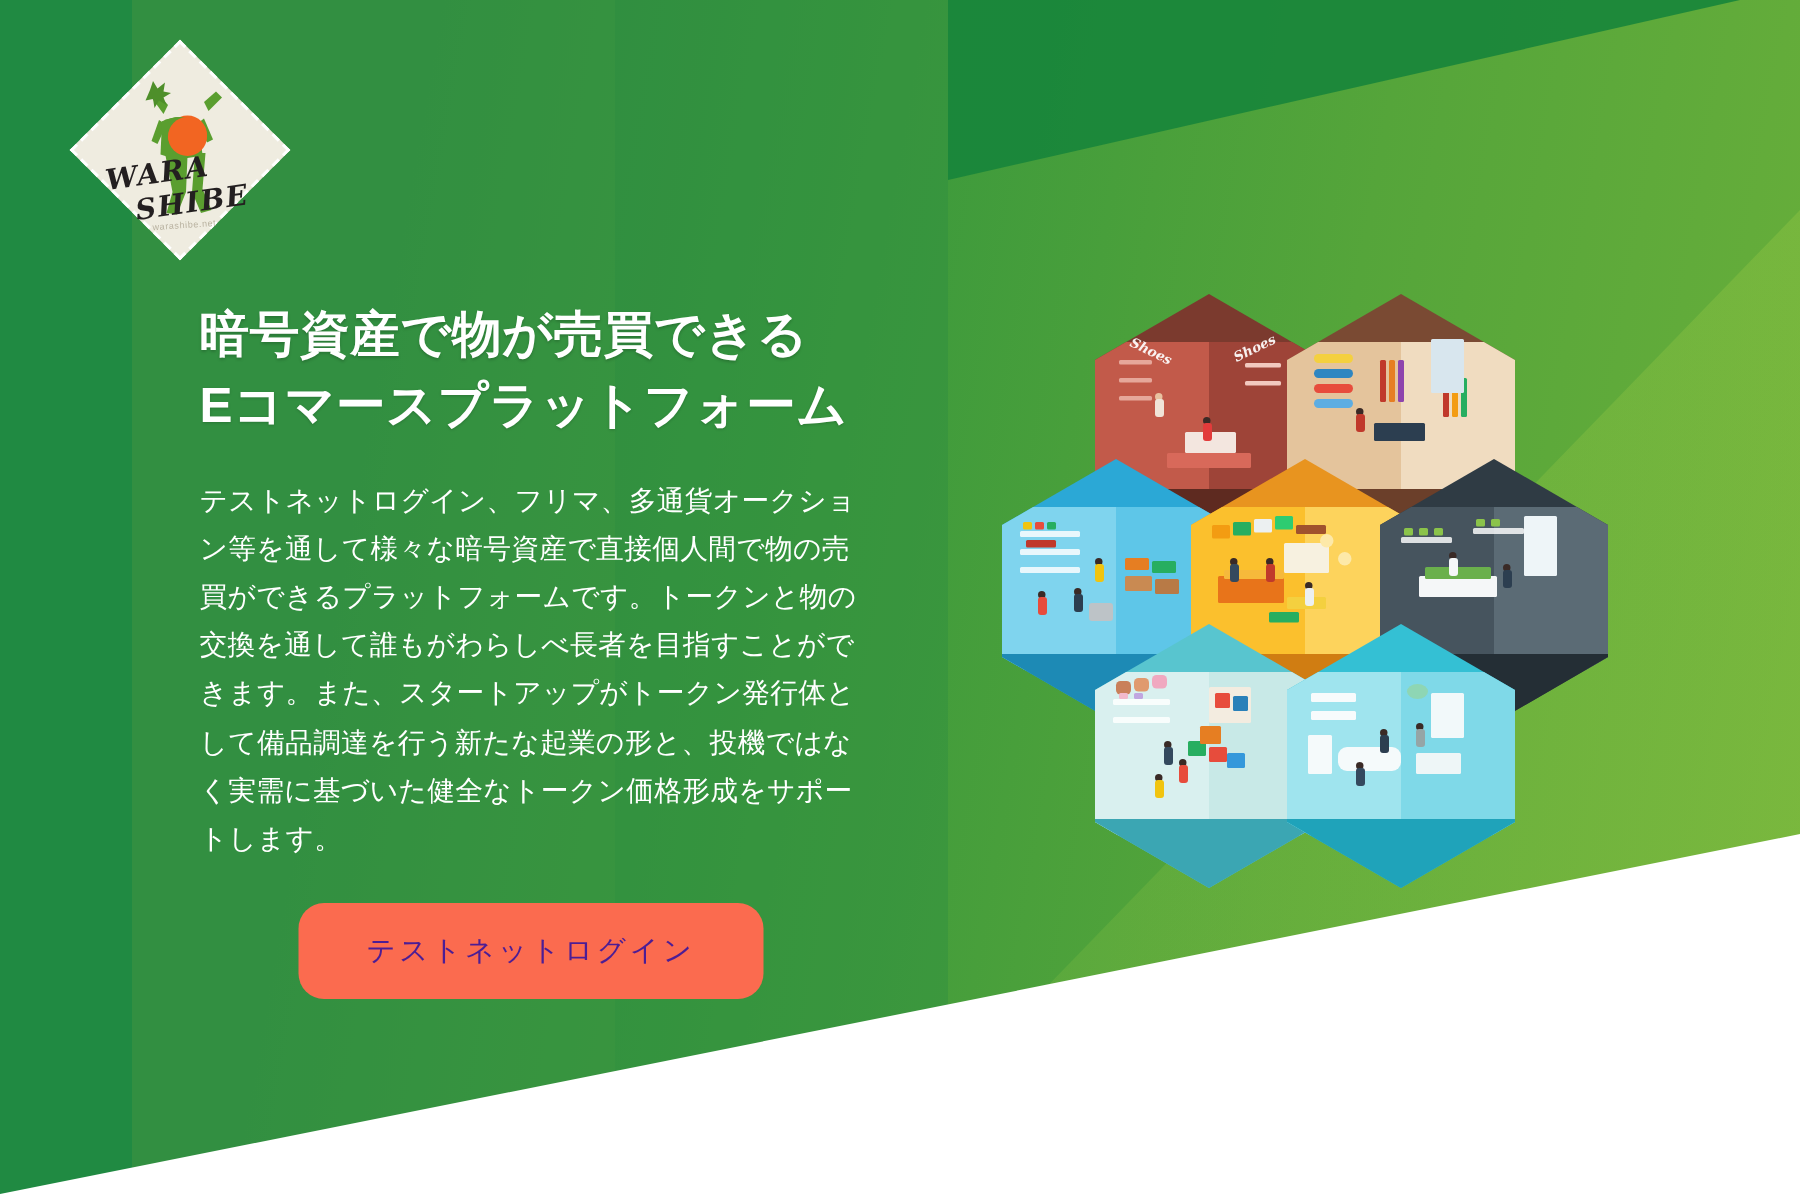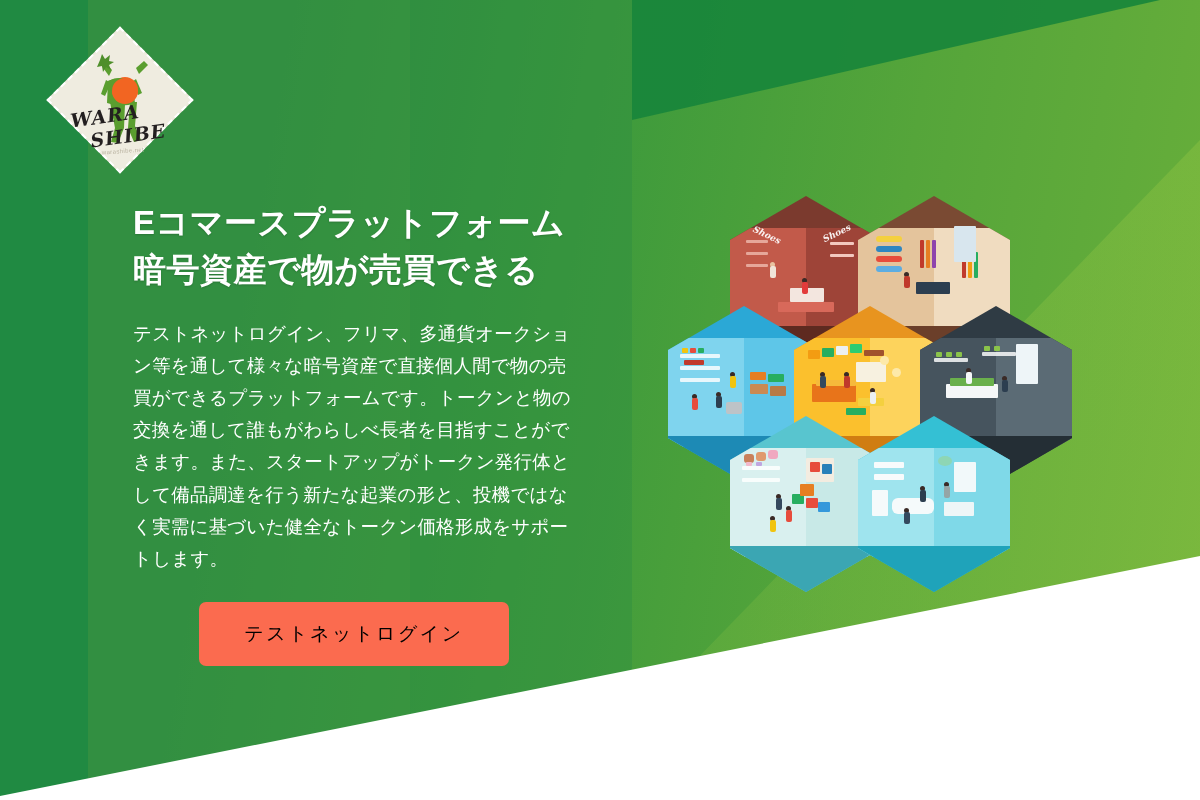--- a/index.html
+++ b/index.html
@@ -78,22 +78,22 @@
     font-size:33px;line-height:1.42;letter-spacing:.5px;
     text-shadow:0 1px 2px rgba(0,0,0,.18);
   }
   .hero h1 span{display:block;}
   .hero p{
     margin:24px 0 0 0;color:#ffffff;
     font-size:18.5px;line-height:1.74;letter-spacing:.2px;
   }
   .cta{
     position:absolute;left:199px;top:602px;
-    width:310px;height:64px;border:0;border-radius:7px;
-    background:#fb6b4f;color:#000000;
+    width:310px;height:64px;border:0;border-radius:17px;
+    background:#fb6b4f;color:#4c1d95;
     font-family:"Liberation Sans","DejaVu Sans",sans-serif;
     font-size:19px;letter-spacing:2.5px;cursor:pointer;
   }
 
   
   .illus{position:absolute;left:668px;top:196px;width:380px;height:396px;}
   .hex{
     position:absolute;width:152px;height:176px;
     clip-path:polygon(50% 0%,100% 25%,100% 75%,50% 100%,0% 75%,0% 25%);
   }
@@ -156,22 +156,22 @@
       </svg>
       <div class="logo-sun"></div>
       <div class="logo-text-a">WARA</div>
       <div class="logo-text-b">SHIBE</div>
       <div class="logo-sub">warashibe.net</div>
     </div>
   </div>
 
   <div class="hero">
     <h1>
+      <span>暗号資産で物が売買できる</span>
       <span>Eコマースプラットフォーム</span>
-      <span>暗号資産で物が売買できる</span>
     </h1>
     <p>テストネットログイン、フリマ、多通貨オークション等を通して様々な暗号資産で直接個人間で物の売買ができるプラットフォームです。トークンと物の交換を通して誰もがわらしべ長者を目指すことができます。また、スタートアップがトークン発行体として備品調達を行う新たな起業の形と、投機ではなく実需に基づいた健全なトークン価格形成をサポートします。</p>
   </div>
 
   <button class="cta">テストネットログイン</button>
 
   <div class="illus">
 
     <div class="hex h-shoes">
       <div class="floor" style="background:#7b3a2e"></div>

